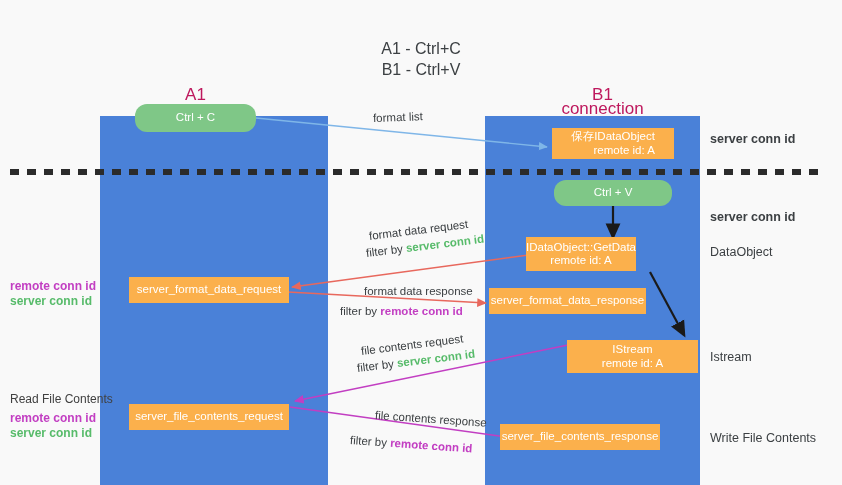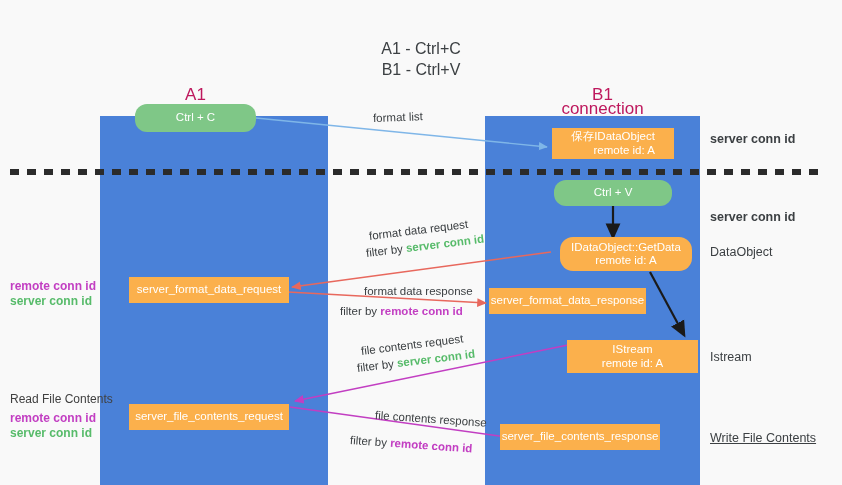--- a/index.html
+++ b/index.html
@@ -118,21 +118,21 @@
     <line x1="290" y1="407" x2="521" y2="439" stroke="#c23ec2" stroke-width="1.5" marker-end="url(#ah-purple)"></line>
   </svg>
 
   <div class="node green" style="left:135px;top:104px;width:121px;height:28px;">Ctrl + C</div>
 
   <div class="node orange" style="left:552px;top:128px;width:122px;height:31px;text-align:right;">保存IDataObject
 remote id: A</div>
 
   <div class="node green" style="left:554px;top:180px;width:118px;height:26px;">Ctrl + V</div>
 
-  <div class="node orange" style="left:560px;top:237px;width:132px;height:34px;border-radius:13px;">IDataObject::GetData
+  <div class="node orange" style="left:526px;top:237px;width:110px;height:34px;">IDataObject::GetData
 remote id: A</div>
 
   <div class="node orange" style="left:567px;top:340px;width:131px;height:33px;">IStream
 remote id: A</div>
 
   <div class="node orange" style="left:129px;top:277px;width:160px;height:26px;">server_format_data_request</div>
 
   <div class="node orange" style="left:489px;top:288px;width:157px;height:26px;">server_format_data_response</div>
 
   <div class="node orange" style="left:129px;top:404px;width:160px;height:26px;">server_file_contents_request</div>
@@ -158,21 +158,21 @@
 
   <div class="elabel tilt" style="left:375px;top:408px;transform:rotate(4deg);">file contents response</div>
   <div class="elabel tilt" style="left:350px;top:433px;transform:rotate(4deg);">
     <span>filter by </span><span class="purple-t">remote conn id</span>
   </div>
 
   <div class="right-ann green-t" style="left:710px;top:132px;">server conn id</div>
   <div class="right-ann green-t" style="left:710px;top:210px;">server conn id</div>
   <div class="right-ann plain-t" style="left:710px;top:245px;">DataObject</div>
   <div class="right-ann plain-t" style="left:710px;top:350px;">Istream</div>
-  <div class="right-ann plain-t" style="left:710px;top:431px;text-decoration:underline;">Write File Contents</div>
+  <div class="right-ann plain-t" style="left:710px;top:431px;">Write File Contents</div>
 
   <div class="sidelabel" style="left:10px;top:279px;">
     <div class="purple-t">remote conn id</div>
     <div class="green-t">server conn id</div>
   </div>
 
   <div class="sidelabel plain-t" style="left:10px;top:392px;">Read File Contents</div>
 
   <div class="sidelabel" style="left:10px;top:411px;">
     <div class="purple-t">remote conn id</div>

